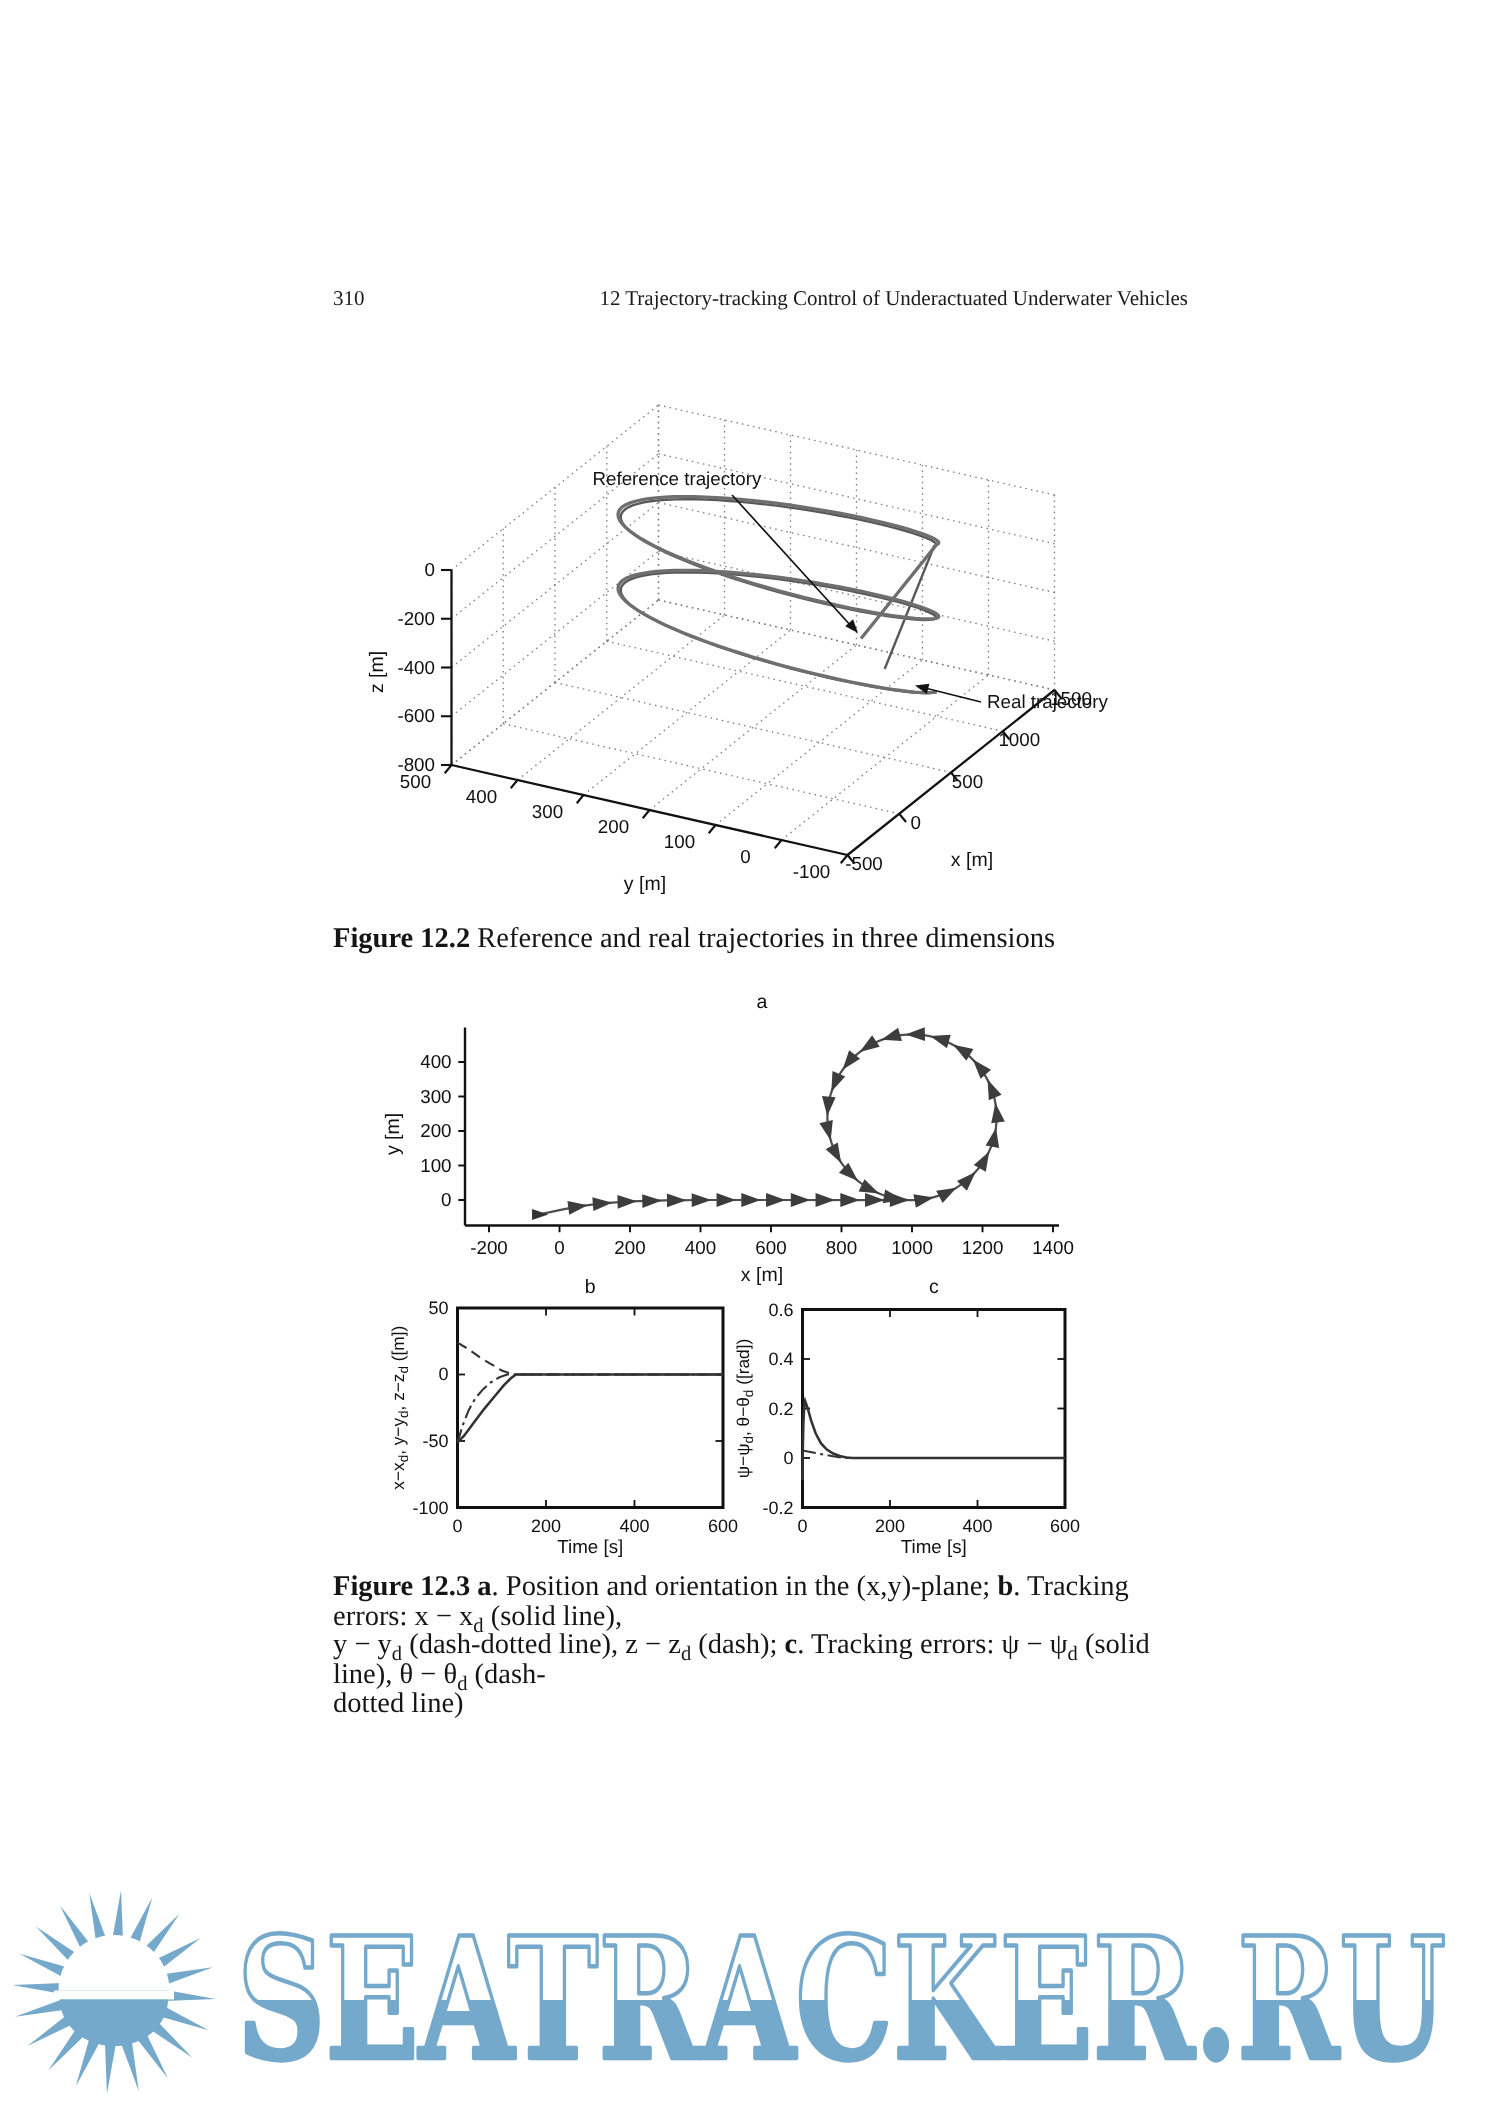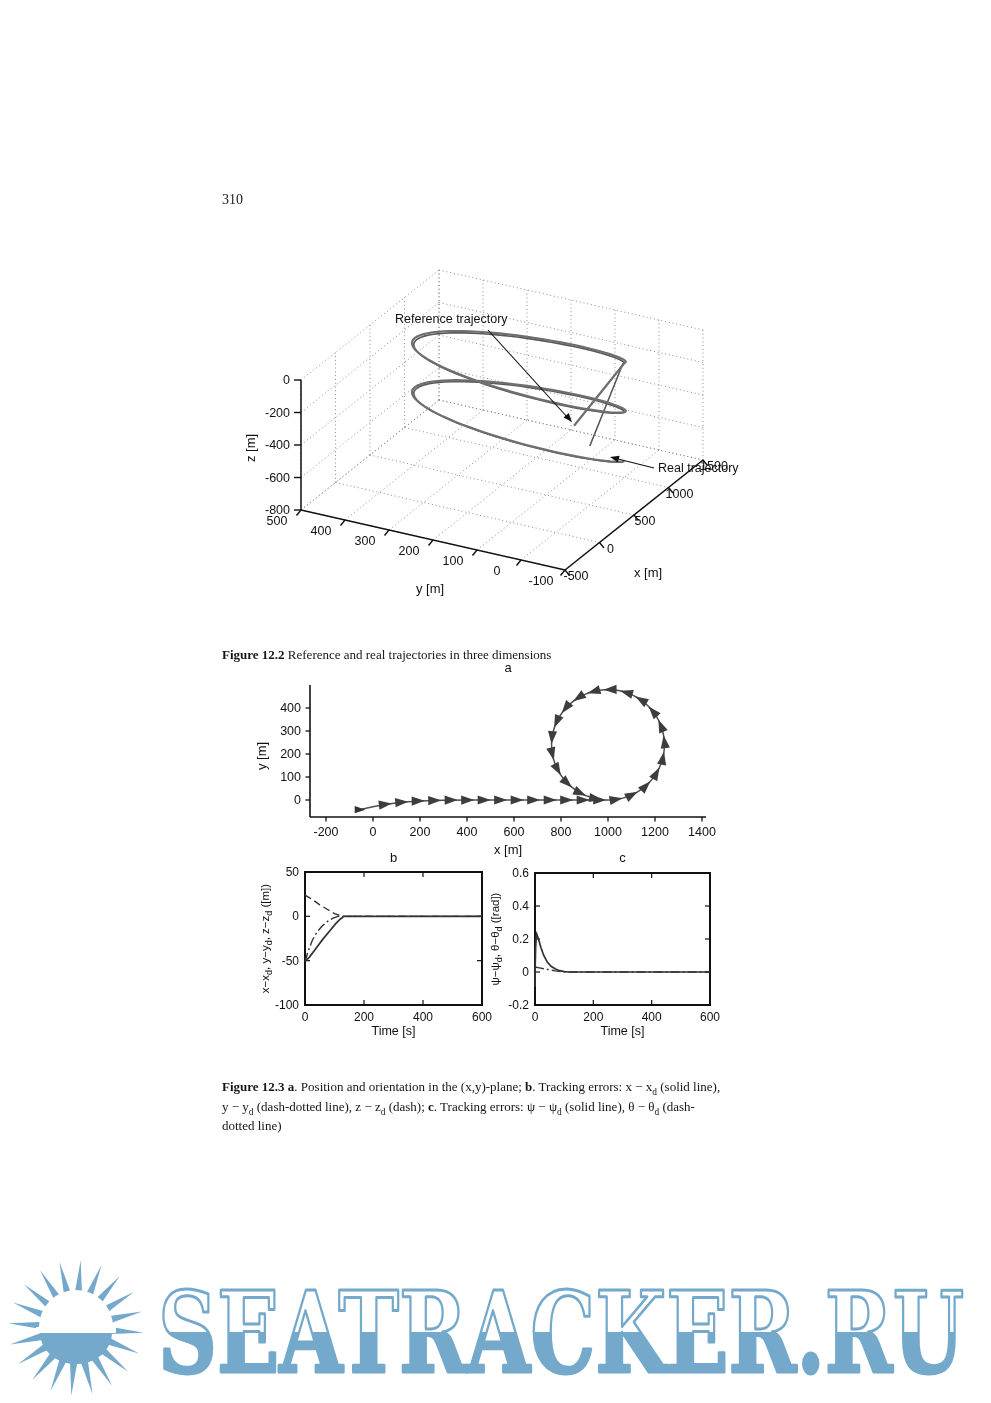--- a/index.html
+++ b/index.html
@@ -1,32 +1,33 @@
 <!DOCTYPE html>
 <html><head>
 <meta charset="utf-8">
 <style>
   html,body{margin:0;padding:0;background:#ffffff;}
   .page{position:relative;width:991px;height:1403px;background:#fff;overflow:hidden;
         font-family:"Liberation Serif","DejaVu Serif",serif;color:#1a1a1a;}
   .runhead{position:absolute;left:222px;top:192px;width:570px;display:flex;
            justify-content:space-between;font-size:14px;}
-  .caption{position:absolute;left:222px;width:580px;font-size:13px;line-height:19.5px;color:#151515;margin-top:29px;}
+  .caption{position:absolute;left:222px;width:580px;font-size:19px;line-height:19.5px;color:#151515;}
   .caption .b{font-weight:bold;}
   .caption .i{}
   .caption .sub{vertical-align:sub;font-size:0.72em;line-height:0;}
   svg{position:absolute;overflow:visible;}
 </style>
 </head>
 <body>
 
 <div class="page">
 
   <div class="runhead">
     <span>310</span>
+    <span>12  Trajectory-tracking Control of Underactuated Underwater Vehicles</span>
   </div>
 
   <svg id="fig122" style="left:230px;top:250px" width="560" height="372" viewBox="0 0 560 372">
       <g>
         <path d="M71.00 130.00L209.00 20.00" fill="none" stroke="#7f7f7f" stroke-width="0.9" stroke-dasharray="1 2.8"></path>
         <path d="M209.00 20.00L473.00 80.00" fill="none" stroke="#7f7f7f" stroke-width="0.9" stroke-dasharray="1 2.8"></path>
         <path d="M71.00 162.50L209.00 52.50" fill="none" stroke="#7f7f7f" stroke-width="0.9" stroke-dasharray="1 2.8"></path>
         <path d="M209.00 52.50L473.00 112.50" fill="none" stroke="#7f7f7f" stroke-width="0.9" stroke-dasharray="1 2.8"></path>
         <path d="M71.00 195.00L209.00 85.00" fill="none" stroke="#7f7f7f" stroke-width="0.9" stroke-dasharray="1 2.8"></path>
         <path d="M209.00 85.00L473.00 145.00" fill="none" stroke="#7f7f7f" stroke-width="0.9" stroke-dasharray="1 2.8"></path>

